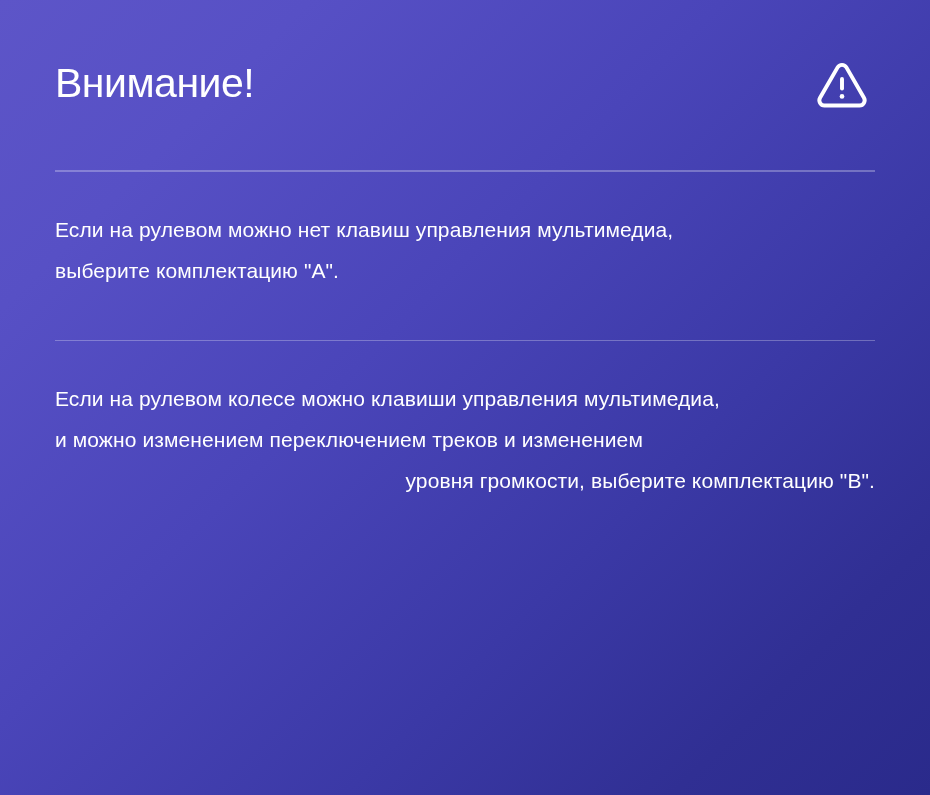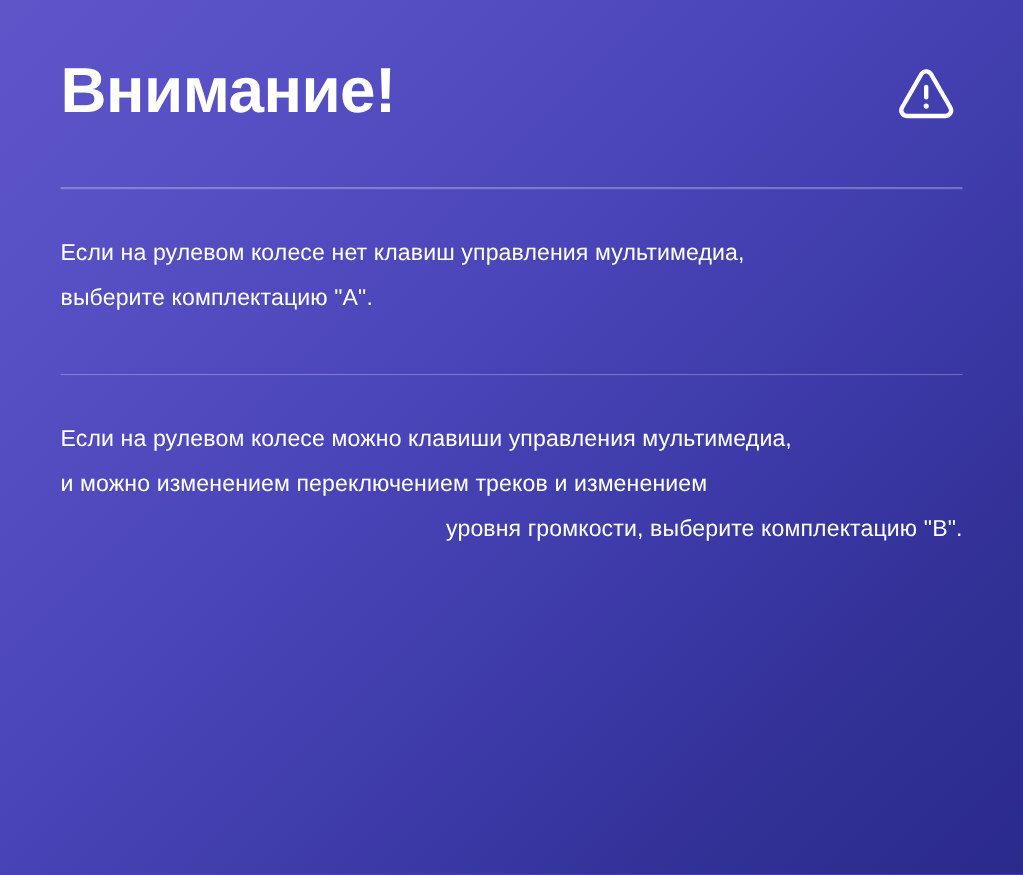--- a/index.html
+++ b/index.html
@@ -36,22 +36,22 @@
   .notice-header {
     position: relative;
     height: 170px;
     display: flex;
     align-items: center;
     justify-content: space-between;
   }
 
   .notice-title {
     color: #ffffff;
-    font-size: 58px;
-    font-weight: bold;
+    font-size: 41px;
+    font-weight: normal;
     letter-spacing: -0.5px;
     line-height: 1;
     white-space: nowrap;
     padding-bottom: 4px;
   }
 
   .warning-icon {
     width: 60px;
     height: 60px;
     flex: 0 0 auto;
@@ -111,21 +111,21 @@
   </div>
 
   <hr class="divider">
 
   <div class="notice-body">
 
 
     <hr class="divider">
 
     <div class="notice-block block-2">
-      <span class="line">Если на рулевом колесе нет клавиш управления мультимедиа,</span>
+      <span class="line">Если на рулевом можно нет клавиш управления мультимедиа,</span>
       <span class="line">выберите комплектацию "A".</span>
     </div>
 
     <hr class="divider">
 
     <div class="notice-block block-3">
       <span class="line">Если на рулевом колесе можно клавиши управления мультимедиа,</span>
       <span class="line">и можно изменением переключением треков и изменением</span>
       <span class="line line-last">уровня громкости, выберите комплектацию "B".</span>
     </div>

